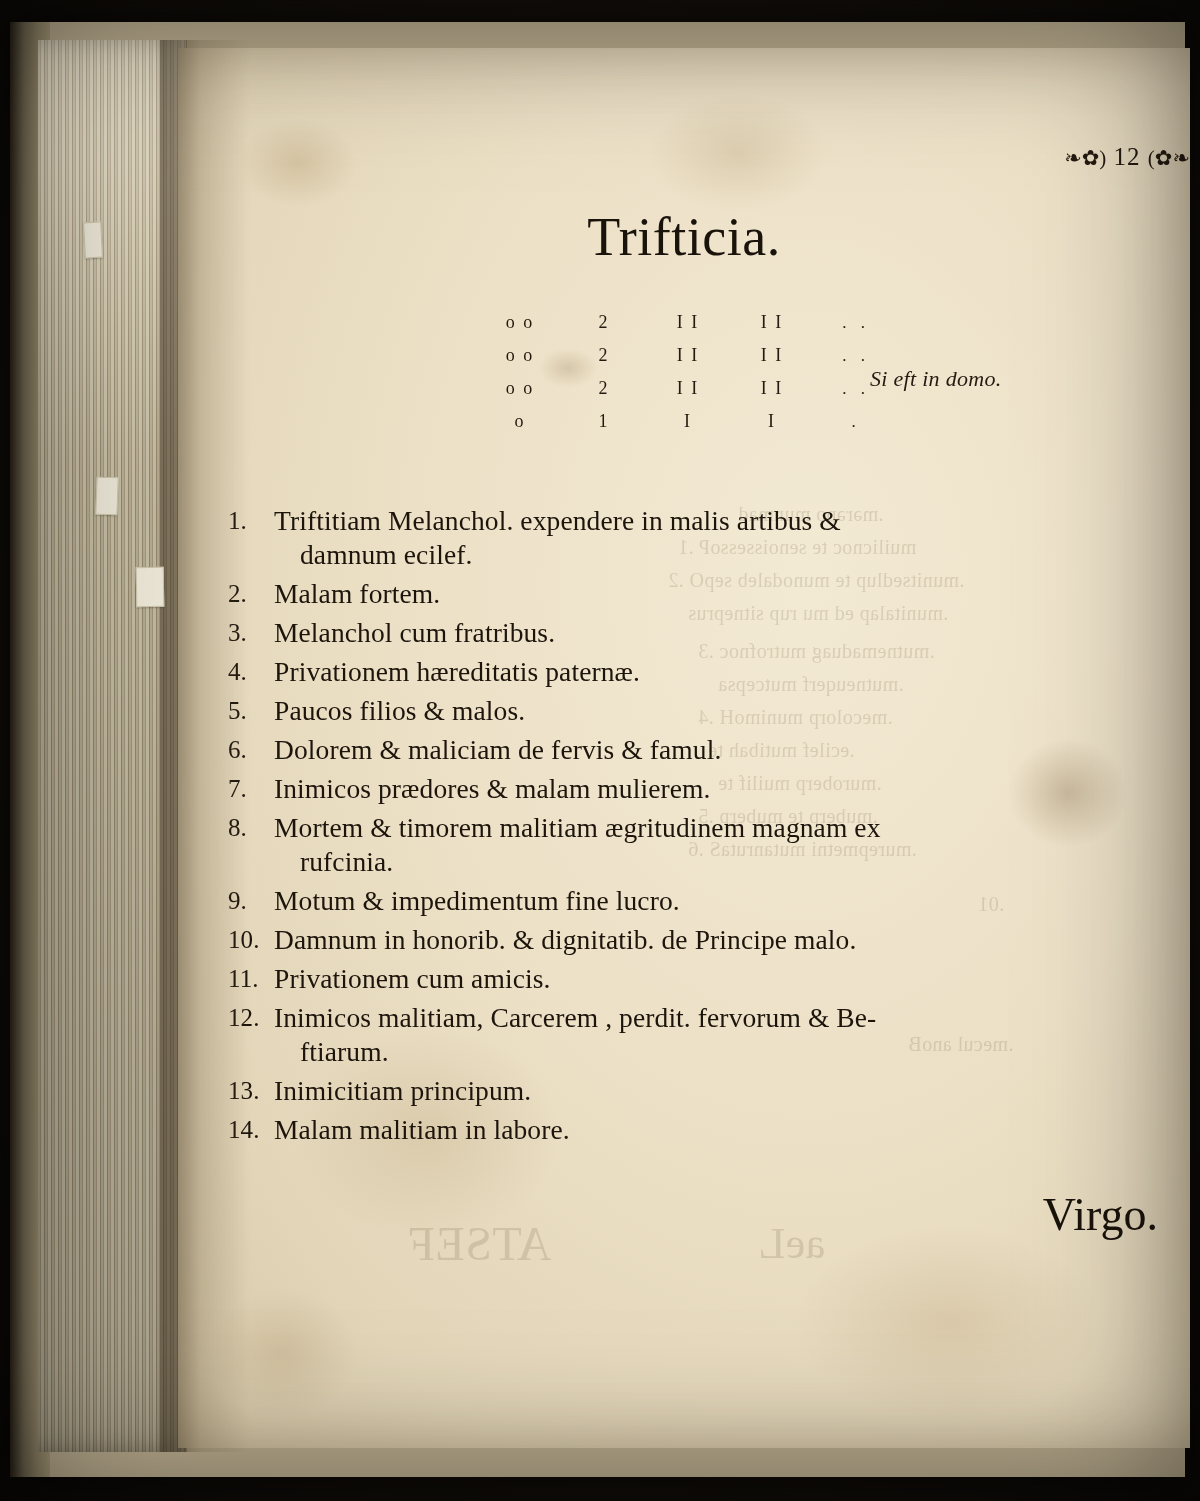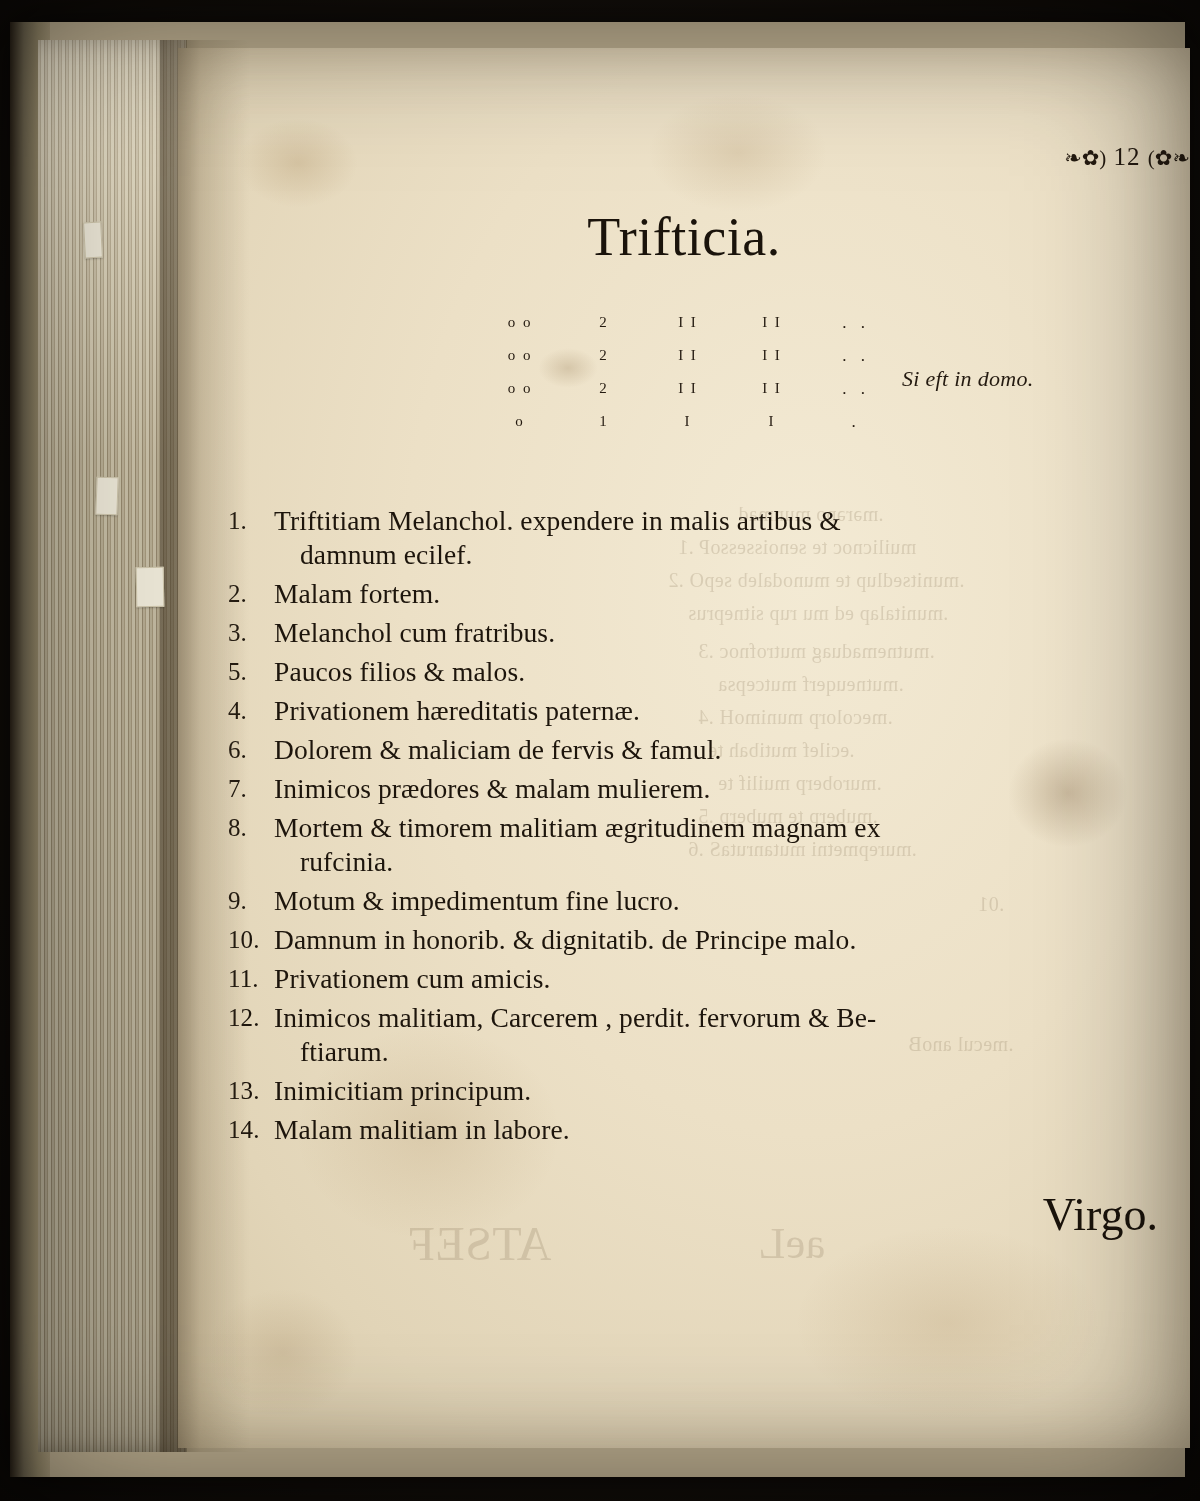--- a/index.html
+++ b/index.html
@@ -157,31 +157,31 @@
     width: 420px;
   }
   .fig-row {
     display: flex;
     align-items: center;
     height: 33px;
   }
   .fig-cell {
     width: 84px;
     text-align: center;
-    font-size: 15px;
+    font-size: 18px;
     color: #241a10;
     letter-spacing: 2px;
     white-space: pre;
   }
   .fig-cell.dots { font-size: 17px; letter-spacing: 5px; }
 
   .si-est {
     position: absolute;
     top: 318px;
-    left: 724px;
+    left: 692px;
     font-size: 22px;
     font-style: italic;
     color: #241a10;
     letter-spacing: 0.3px;
   }
 
   .list {
     position: absolute;
     top: 456px;
     left: 50px;
@@ -331,27 +331,27 @@
             <span class="num">2.</span>
             <span>Malam fortem.</span>
           </div>
 
           <div class="item">
             <span class="num">3.</span>
             <span>Melanchol cum fratribus.</span>
           </div>
 
           <div class="item">
+            <span class="num">4.</span>
+            <span>Privationem hæreditatis paternæ.</span>
+          </div>
+
+          <div class="item">
             <span class="num">5.</span>
             <span>Paucos filios &amp; malos.</span>
-          </div>
-
-          <div class="item">
-            <span class="num">4.</span>
-            <span>Privationem hæreditatis paternæ.</span>
           </div>
 
           <div class="item">
             <span class="num">6.</span>
             <span>Dolorem &amp; maliciam de fervis &amp; famul.</span>
           </div>
 
           <div class="item">
             <span class="num">7.</span>
             <span>Inimicos prædores &amp; malam mulierem.</span>

